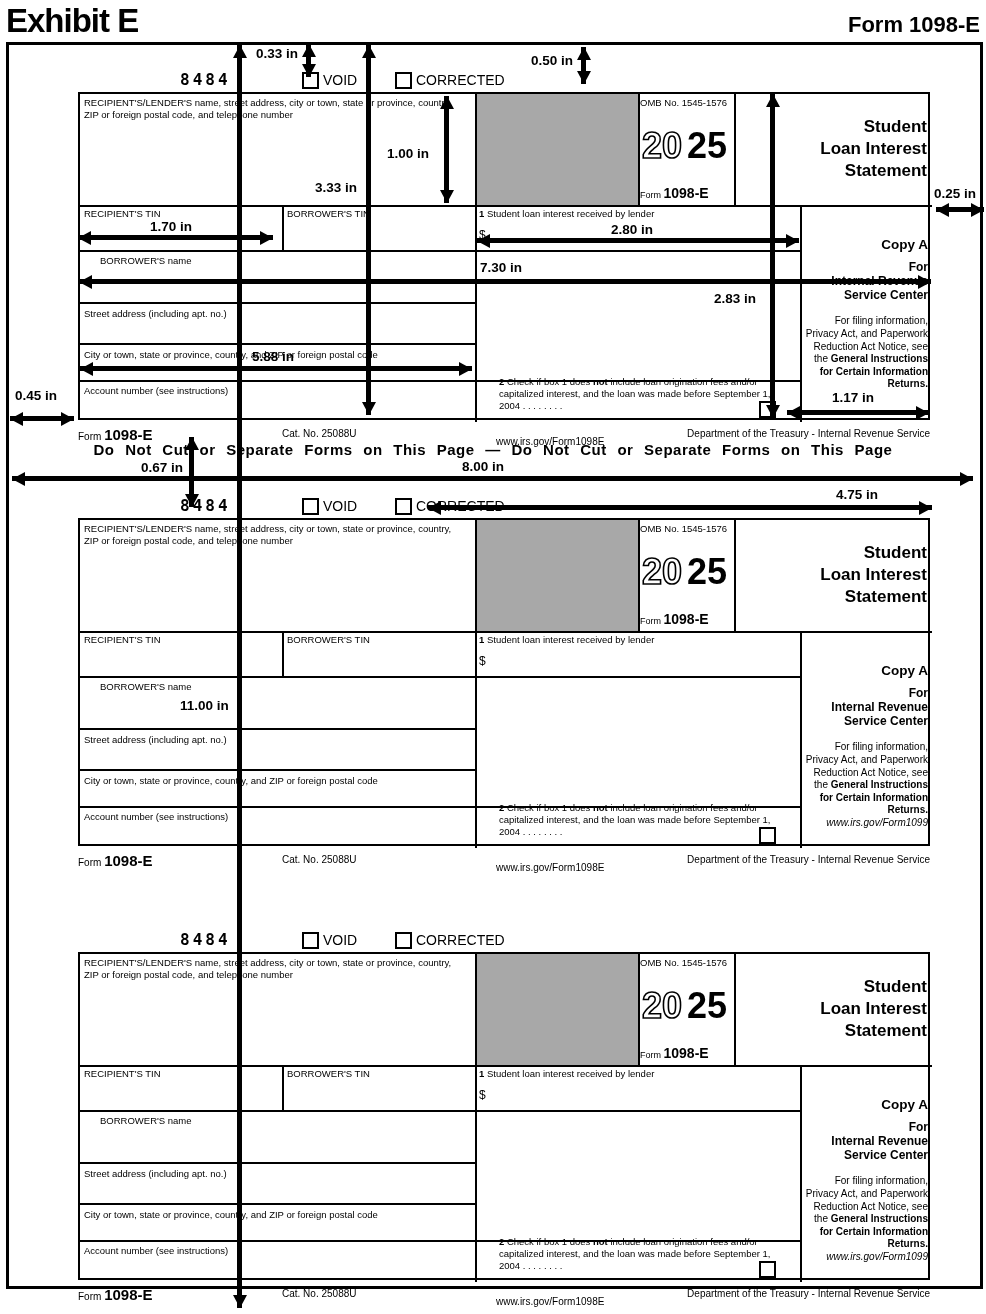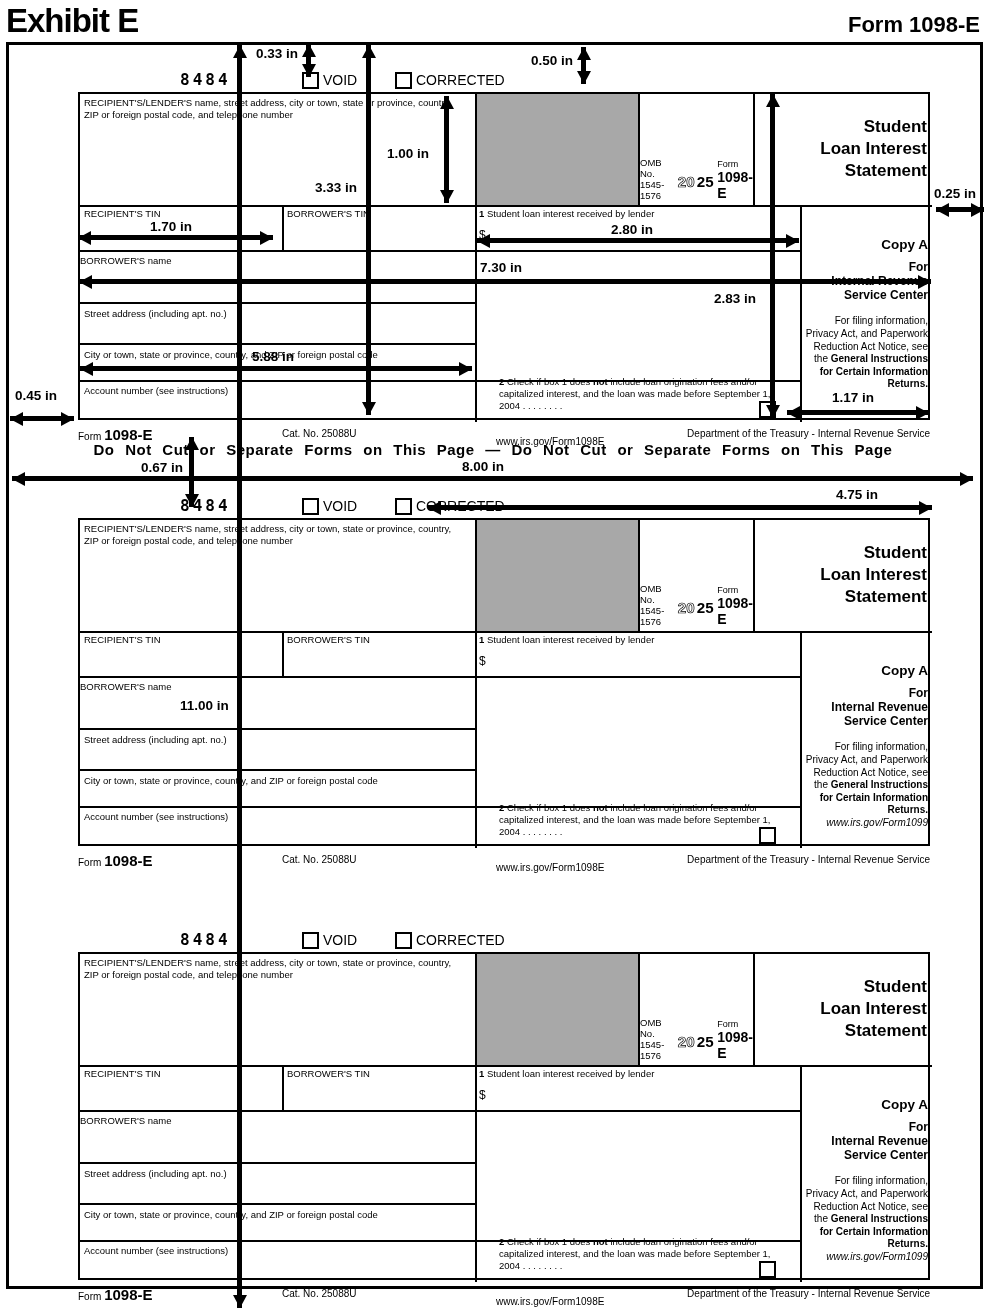--- a/index.html
+++ b/index.html
@@ -17,30 +17,30 @@
   .formbox{position:absolute;left:0;top:0;width:852px;height:328px;border:2.5px solid #000;box-sizing:border-box;background:#fff;}
   .vl{position:absolute;width:2px;background:#000;}
   .hl{position:absolute;height:2px;background:#000;}
   .gray{position:absolute;left:395px;top:0;width:163px;height:111px;background:#a8a8a8;}
   .lbl{position:absolute;font-size:9.5px;line-height:1.25;}
   .bnum{font-weight:bold;}
   .tin1{left:4px;top:114px;}
   .tin2{left:207px;top:114px;}
   .box1lab{left:399px;top:114px;width:316px;}
   .dollar{left:399px;top:134px;font-size:12px;}
-  .bname{left:0;top:161px;}
+  .bname{left:20px;top:161px;}
   .street{left:4px;top:214px;}
   .city{left:4px;top:255px;width:390px;}
   .acct{left:4px;top:291px;}
   .recipblock{left:4px;top:3px;width:382px;}
   .box2{left:399px;top:282px;width:292px;margin-left:20px;}
   .box2cb{position:absolute;left:679px;top:307px;width:13px;height:13px;border:2px solid #000;background:#fff;}
   
-  .ombbox{position:absolute;left:558px;top:0;width:117px;height:111px;border-left:2px solid #000;border-right:2px solid #000;
-          display:flex;flex-direction:row;align-items:flex-end;justify-content:space-between;padding:3px 0 4px 0;box-sizing:border-box;}
+  .ombbox{position:absolute;left:558px;top:0;width:98px;height:111px;border-left:2px solid #000;border-right:2px solid #000;
+          display:flex;flex-direction:column;align-items:flex-start;justify-content:space-between;padding:3px 0 4px 0;box-sizing:border-box;}
   .ombno{font-size:9.5px;}
   .year{display:block;}
   .y20{font-family:"Liberation Sans",sans-serif;font-weight:bold;font-size:36px;fill:#fff;stroke:#000;stroke-width:1.6px;}
   .y25{font-family:"Liberation Sans",sans-serif;font-weight:bold;font-size:36px;fill:#000;}
   .ombform{font-size:9px;}
   .ombform b{font-size:14px;}
   
   .stmt-title{position:absolute;left:677px;top:22px;width:170px;text-align:right;font-size:17px;font-weight:bold;line-height:1.3;}
   
   .copya{position:absolute;left:724px;top:115px;width:124px;text-align:right;}

